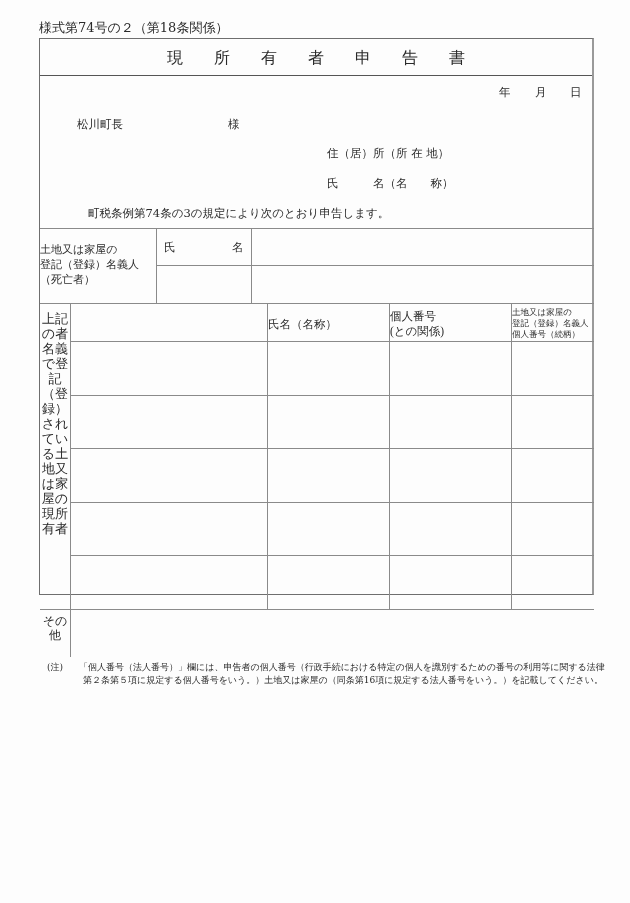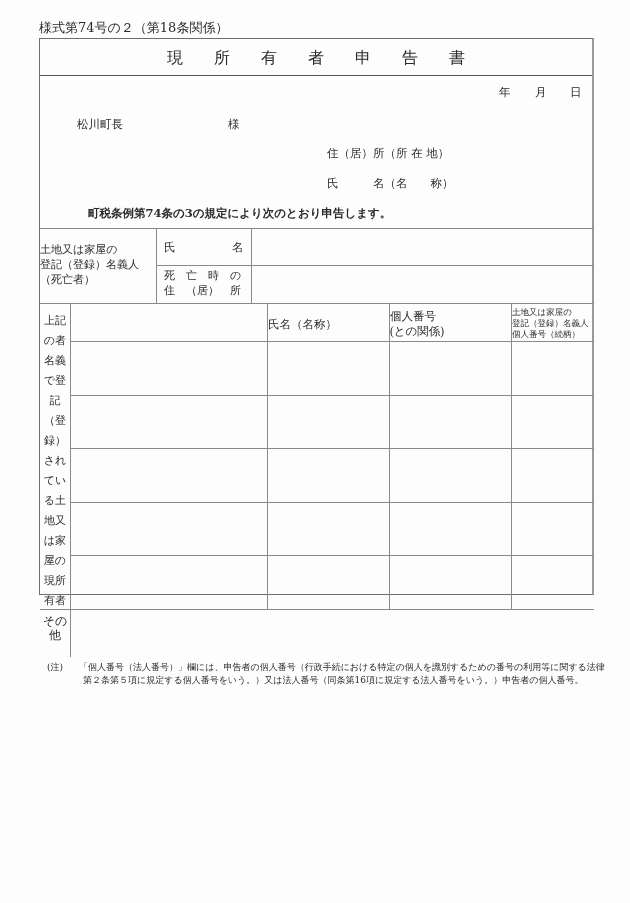--- a/index.html
+++ b/index.html
@@ -9,21 +9,21 @@
   .form-number { left: 39px; top: 19px; font-size: 13px; }
   .outer { position: absolute; left: 39px; top: 38px; width: 555px; height: 557px; border: 1px solid #6e6e6e; border-right: 2px solid #9a9a9a; }
   .title-row { position: absolute; left: 0; top: 0; width: 100%; height: 37px; border-bottom: 1px solid #555; }
   .title { position: absolute; left: 0; width: 100%; top: 9px; text-align: center; font-size: 16px; letter-spacing: 0; }
   .title span { display: inline-block; width: 47px; text-align: center; }
   .hline { position: absolute; height: 0; border-top: 1px solid #8a8a8a; }
   .vline { position: absolute; width: 0; border-left: 1px solid #8a8a8a; }
   .txt { position: absolute; font-size: 11.5px; white-space: nowrap; }
   .small { font-size: 8.5px; line-height: 11px; }
   .center { }
-  .vert { position: absolute; left: 0; width: 30px; font-size: 11px; line-height: 20px; text-align: center; white-space: normal; word-break: break-all; }
+  .vert { position: absolute; left: 0; width: 30px; font-size: 13px; line-height: 15px; text-align: center; white-space: normal; word-break: break-all; }
   .cell { position: absolute; }
   .note { font-size: 9px; line-height: 13px; }
 </style>
 </head>
 <body>
 
 <div class="abs form-number">様式第74号の２（第18条関係）</div>
 
 <div class="outer">
 
@@ -36,40 +36,36 @@
   <div class="txt" style="left:459px; top:46px;">年</div>
   <div class="txt" style="left:495px; top:46px;">月</div>
   <div class="txt" style="left:530px; top:46px;">日</div>
 
   <div class="txt" style="left:37px; top:78px;text-align:center;">松川町長</div>
   <div class="txt" style="left:188px; top:78px;">様</div>
 
   <div class="txt" style="left:287px; top:107px;">住（居）所（所 在 地）</div>
   <div class="txt" style="left:287px; top:137px;">氏　　　名（名　　称）</div>
 
-  <div class="txt" style="left:48px; top:167px;font-weight:bold;">町税条例第74条の3の規定により次のとおり申告します。</div>
+  <div class="txt" style="left:48px; top:167px;">町税条例第74条の3の規定により次のとおり申告します。</div>
 
   <div class="hline" style="left:0; top:189px; width:554px;"></div>
   <div class="cell center" style="left:0; top:203px; width:116px; font-size:11px; line-height:15px;">
     <div>土地又は家屋の</div>
     <div>登記（登録）名義人</div>
     <div>（死亡者）</div>
   </div>
   <div class="vline" style="left:116px; top:189px; height:75px;"></div>
   <div class="vline" style="left:211px; top:189px; height:75px;"></div>
   <div class="hline" style="left:116px; top:226px; width:438px;"></div>
 
   <div class="txt" style="left:124px; top:201px;">氏</div>
   <div class="txt" style="left:192px; top:201px;">名</div>
   <div class="cell" style="left:212px; top:190px; width:342px; height:36px;"></div>
 
-  <div class="cell" style="left:124px; top:229px; font-size:11px; line-height:15px; white-space:nowrap;">
-    <div>死　亡　時　の</div>
-    <div>住　（居）　所</div>
-  </div>
   <div class="cell" style="left:212px; top:227px; width:342px; height:37px;"></div>
 
   <div class="hline" style="left:0; top:264px; width:554px;"></div>
   <div class="vline" style="left:30px; top:264px; height:354px;"></div>
 
   <div class="vert" style="top:272px;">上記の者名義で登記（登録）されている土地又は家屋の現所有者</div>
 
   <div class="vline" style="left:227px; top:264px; height:307px;"></div>
   <div class="vline" style="left:349px; top:264px; height:307px;"></div>
   <div class="vline" style="left:471px; top:264px; height:307px;"></div>
@@ -116,13 +112,13 @@
   <div class="cell" style="left:228px; top:517px; width:121px; height:53px;"></div>
   <div class="cell" style="left:350px; top:517px; width:121px; height:53px;"></div>
   <div class="cell" style="left:472px; top:517px; width:82px; height:53px;"></div>
 
   <div class="vert" style="top:576px; font-size:12px; line-height:13.5px;text-align:center;">その他</div>
   <div class="cell" style="left:31px; top:571px; width:523px; height:46px;"></div>
 </div>
 
 <div class="abs note" style="left:47px; top:661px;">(注)</div>
 <div class="abs note" style="left:79px; top:661px;">「個人番号（法人番号）」欄には、申告者の個人番号（行政手続における特定の個人を識別するための番号の利用等に関する法律</div>
-<div class="abs note" style="left:83px; top:674px;">第２条第５項に規定する個人番号をいう。）又は法人番号（同条第16項に規定する法人番号をいう。）申告者の個人番号。</div>
+<div class="abs note" style="left:83px; top:674px;">第２条第５項に規定する個人番号をいう。）土地又は家屋の（同条第16項に規定する法人番号をいう。）を記載してください。</div>
 
 </body></html>

